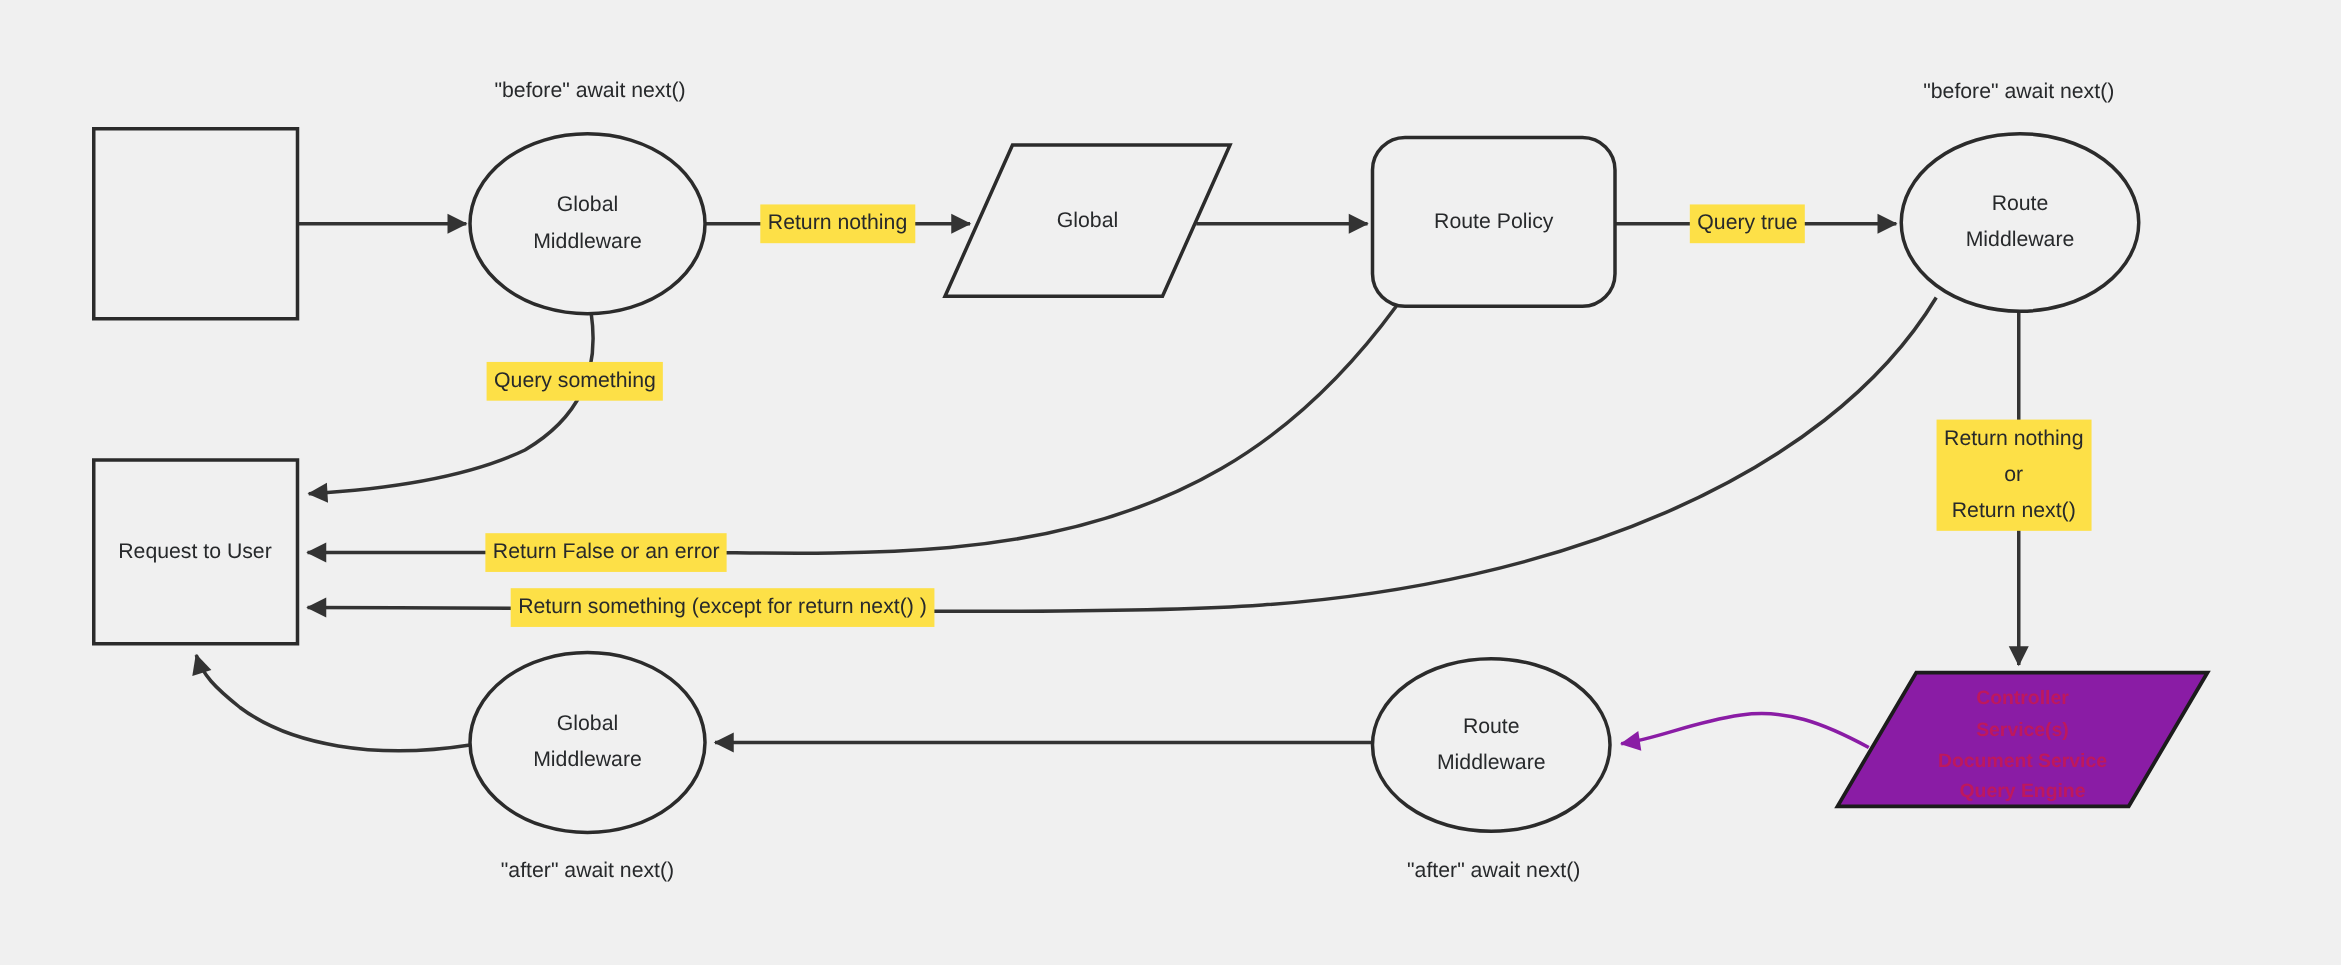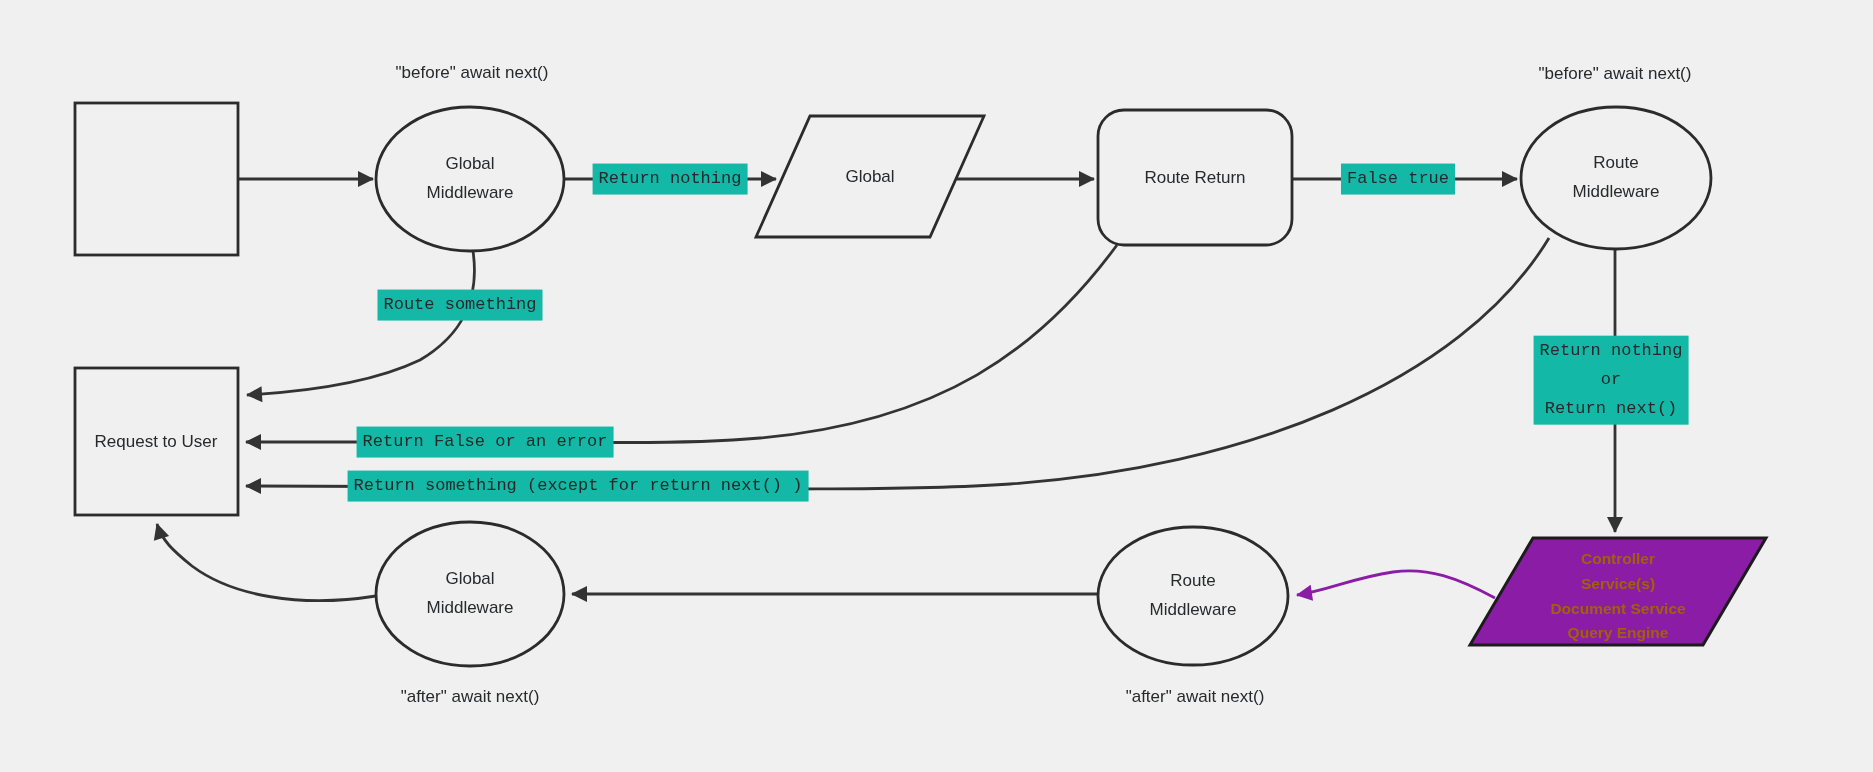--- a/index.html
+++ b/index.html
@@ -19,24 +19,24 @@
   .lbl {
     position: absolute;
     transform: translate(-50%, -50%);
     color: #27292b;
     font-size: 17px;
     line-height: 1.7;
     text-align: center;
     white-space: nowrap;
   }
   .node-lbl { white-space: normal; }
-  .edge-lbl { background: #14b8a6; padding: 1px 6px; font-family: Liberation Mono, monospace; }
+  .edge-lbl { background: #fde047; padding: 1px 6px; }
   .pre { white-space: pre-line; }
   .controller-lbl {
-    color: #a16207;
+    color: #be185d;
     font-weight: bold;
     font-size: 15.5px;
     line-height: 1.6;
     white-space: pre-line;
     background: transparent;
   }
 </style>
 </head>
 <body>
 
@@ -70,35 +70,35 @@
     <rect class="shape" x="1098" y="110" width="194" height="135" rx="26" ry="26"></rect>
     <ellipse class="shape" cx="1616" cy="178" rx="95" ry="71"></ellipse>
     <rect class="shape" x="75" y="368" width="163" height="147"></rect>
     <path class="shape purple" d="M1533,538 L1766,538 L1703,645 L1470,645 Z"></path>
     <ellipse class="shape" cx="1193" cy="596" rx="95" ry="69"></ellipse>
     <ellipse class="shape" cx="470" cy="594" rx="94" ry="72"></ellipse>
   </svg>
 
   <div class="lbl node-lbl" style="left:470px; top:179px; width:116px;">Global Middleware</div>
   <div class="lbl node-lbl" style="left:870px; top:177px;">Global</div>
-  <div class="lbl node-lbl" style="left:1195px; top:178px;">Route Return</div>
+  <div class="lbl node-lbl" style="left:1195px; top:178px;">Route Policy</div>
   <div class="lbl node-lbl" style="left:1616px; top:178px; width:120px;">Route Middleware</div>
   <div class="lbl node-lbl" style="left:156px; top:442px; width:130px;">Request to User</div>
   <div class="lbl controller-lbl" style="left:1618px; top:597px;">Controller
 Service(s)
 Document Service
 Query Engine</div>
   <div class="lbl node-lbl" style="left:1193px; top:596px; width:120px;">Route Middleware</div>
   <div class="lbl node-lbl" style="left:470px; top:594px; width:116px;">Global Middleware</div>
 
   <div class="lbl" style="left:472px; top:73px;">"before" await next()</div>
   <div class="lbl" style="left:1615px; top:74px;">"before" await next()</div>
   <div class="lbl edge-lbl" style="left:670px; top:179px;">Return nothing</div>
-  <div class="lbl edge-lbl" style="left:1398px; top:179px;">False true</div>
-  <div class="lbl edge-lbl" style="left:460px; top:305px;">Route something</div>
+  <div class="lbl edge-lbl" style="left:1398px; top:179px;">Query true</div>
+  <div class="lbl edge-lbl" style="left:460px; top:305px;">Query something</div>
   <div class="lbl edge-lbl" style="left:578px; top:486px;">Return something (except for return next() )</div>
   <div class="lbl edge-lbl" style="left:485px; top:442px;">Return False or an error</div>
   <div class="lbl edge-lbl pre" style="left:1611px; top:380px;">Return nothing
 or
 Return next()</div>
   <div class="lbl" style="left:470px; top:697px;">"after" await next()</div>
   <div class="lbl" style="left:1195px; top:697px;">"after" await next()</div>
 
 </div>
 

